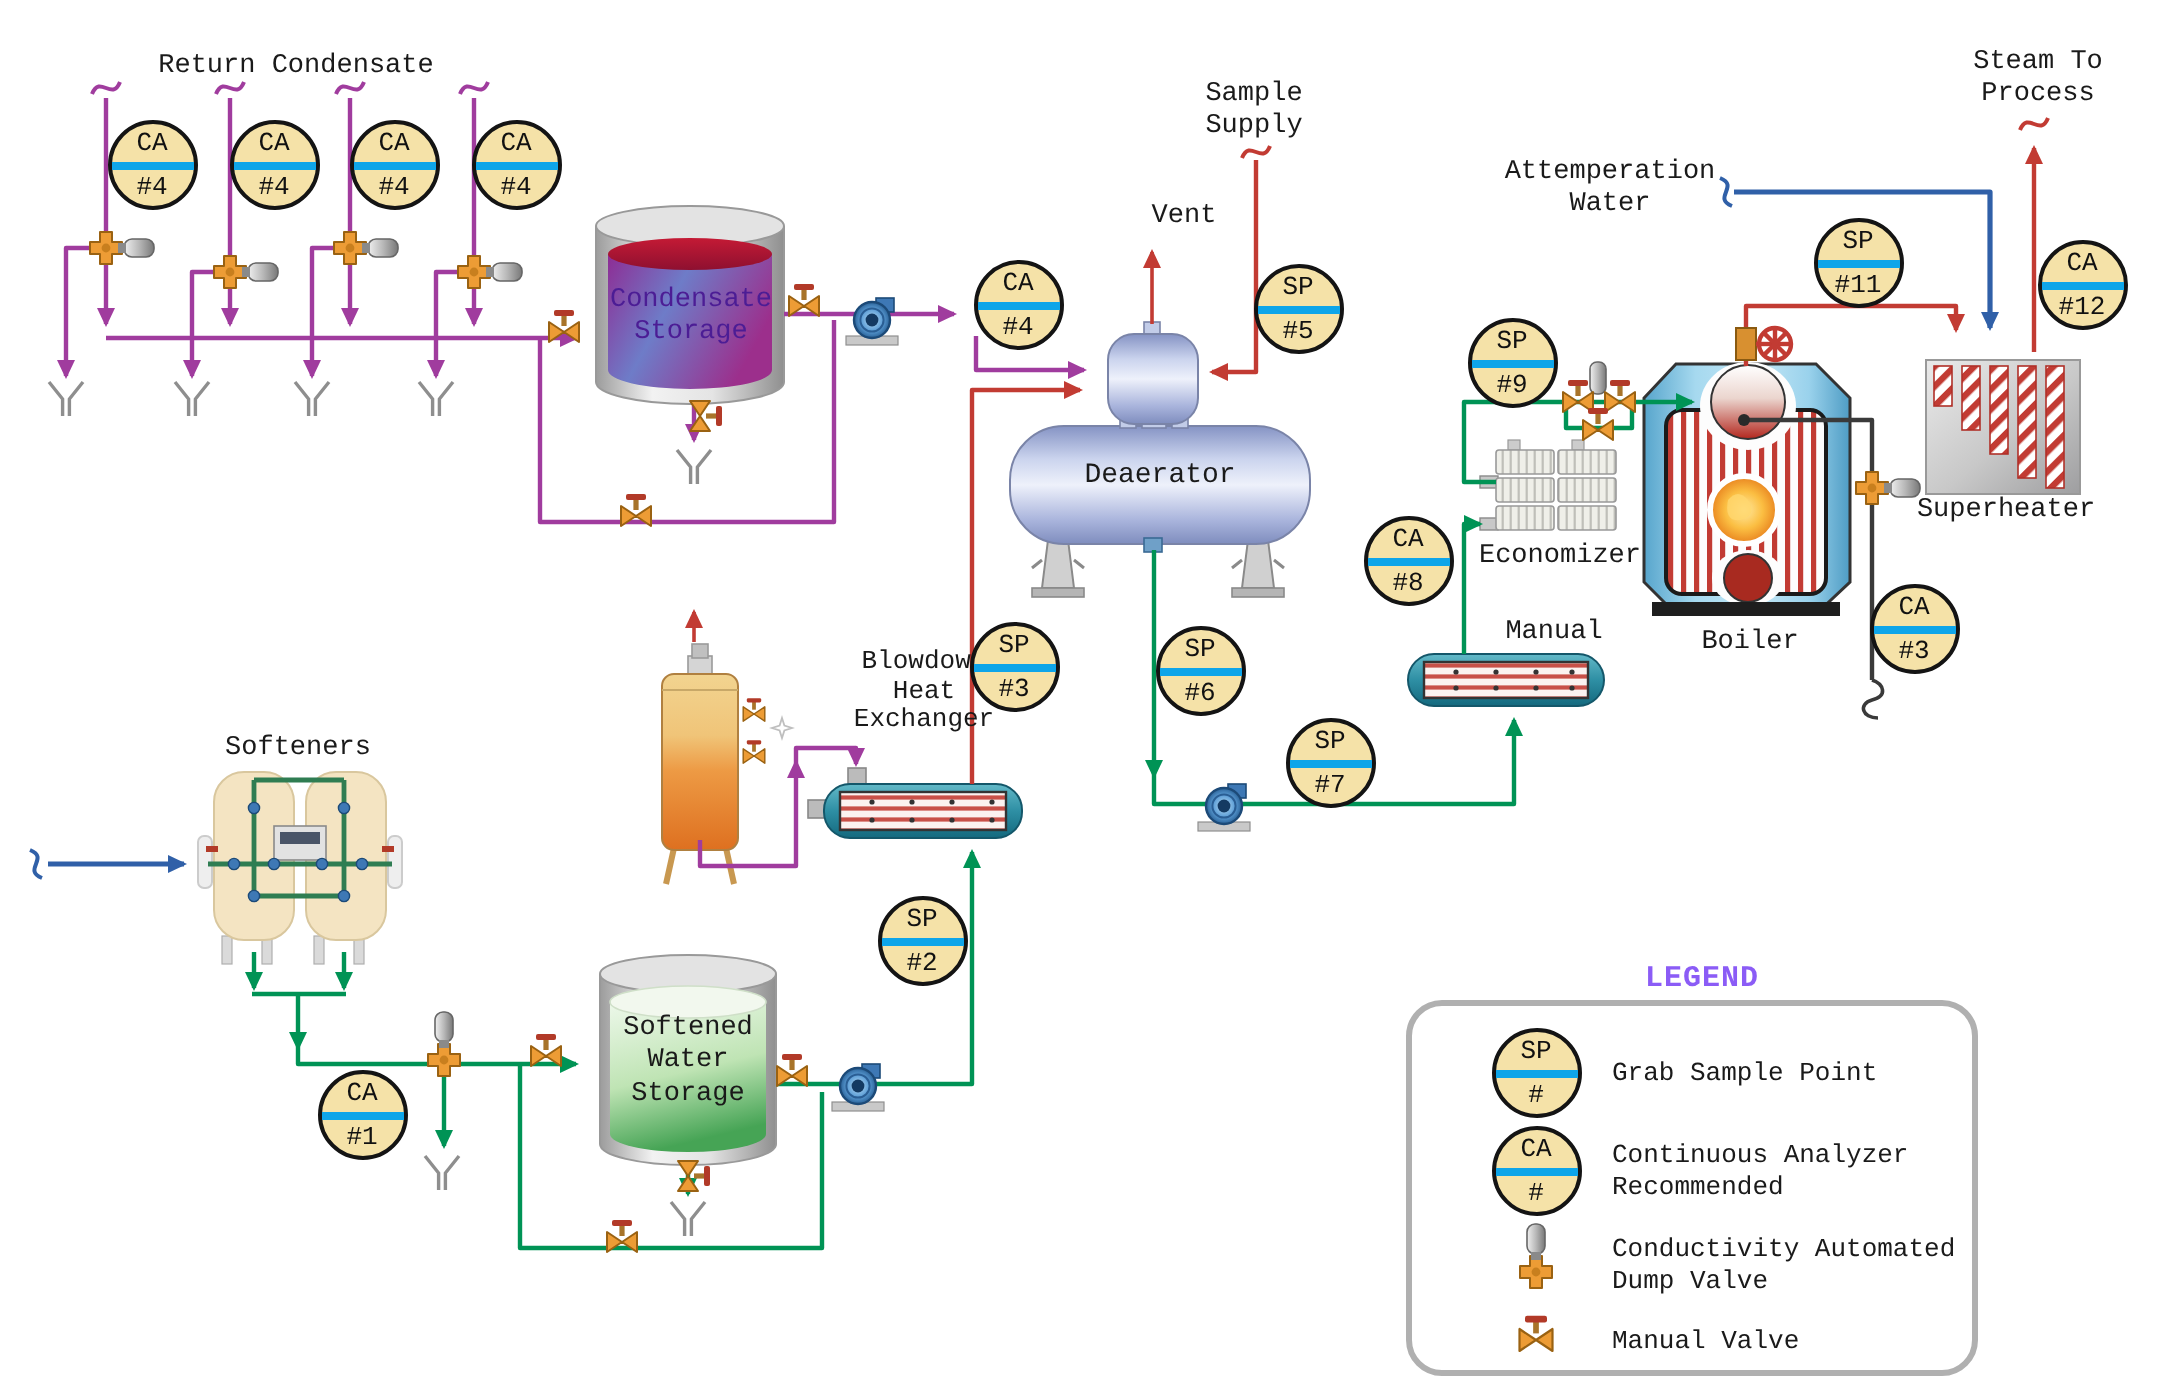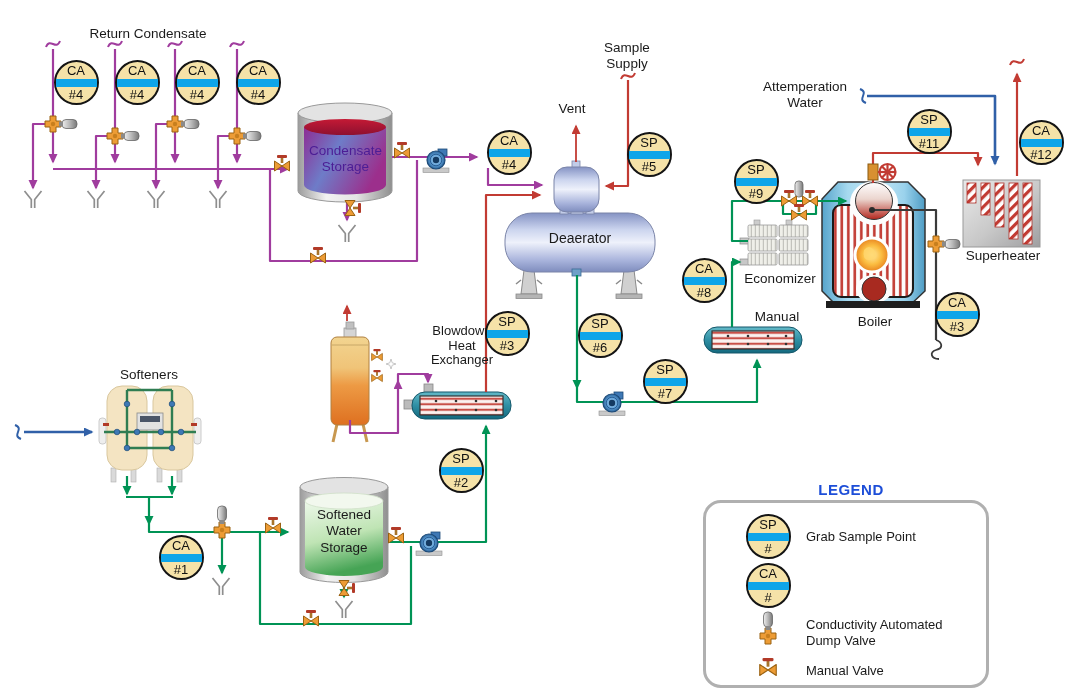--- a/index.html
+++ b/index.html
@@ -1,17 +1,17 @@
 <!DOCTYPE html>
 <html style="--c-purple: #A03C9E; --c-red: #C23B33; --c-green: #009355; --c-blue: #3060A8; --c-black: #3A3A3A; --c-tag: #F5E2A8;"><head>
 <meta charset="utf-8">
 <style>
   html,body{margin:0;padding:0;background:#fff;}
   .page{position:relative;width:1080px;height:697px;background:#fff;overflow:hidden;
-        font-family:Liberation Sans, sans-serif;}
+        font-family:Liberation Mono, monospace;}
   .page svg{position:absolute;left:0;top:0;}
 
   
   .pp{stroke:var(--c-purple,#A03C9E);}
   .pr{stroke:var(--c-red,#C23B33);}
   .pg{stroke:var(--c-green,#009355);}
   .pb{stroke:var(--c-blue,#3060A8);}
   .pk{stroke:var(--c-black,#3A3A3A);}
   .pipe{fill:none;stroke-width:2.2;}
   .pipe.thick{stroke-width:2.6;}
@@ -28,27 +28,27 @@
   .lbl.right{text-align:center;}
   .lbl.small{font-size:13px;line-height:1.13;}
   .lbl.big{font-size:14px;}
 
   
   .tag{position:absolute;width:45px;height:45px;border-radius:50%;
        border:2.5px solid #141414;background:var(--c-tag,#F5E2A8);
        box-sizing:border-box;display:flex;flex-direction:column;
        font-size:13px;color:#111;}
   .tag-top,.tag-bot{flex:1;display:flex;align-items:center;justify-content:center;}
-  .tag-top{border-bottom:8px solid #0ea5e9;padding-top:1px;}
+  .tag-top{border-bottom:4px solid #0ea5e9;padding-top:1px;}
 
   
   .legend-box{position:absolute;left:703px;top:500px;width:286px;height:188px;
        border:3.5px solid #B0B0B0;border-radius:18px;box-sizing:border-box;}
   .legend-title{position:absolute;left:791px;top:481px;width:120px;text-align:center;
-       font-size:15px;font-weight:bold;color:#1d4ed8;letter-spacing:.5px;}
+       font-size:15px;font-weight:bold;color:#8b5cf6;letter-spacing:.5px;}
   .ltext{position:absolute;font-size:13px;line-height:1.2;color:#1A1A1A;white-space:pre-line;}
 </style>
 </head>
 <body>
 
 <div class="page">
 
   <div class="legend-box"></div>
 
   <svg width="1080" height="697" viewBox="0 0 1080 697">
@@ -447,26 +447,28 @@
 
     <g>
       <use href="#dumpV" transform="translate(768,636)"></use>
     </g>
     <use href="#vman" transform="translate(768,670) scale(1.1)"></use>
   </svg>
 
   <div class="lbl" style="left:68px;top:26px;width:160px">Return Condensate</div>
   <div class="lbl white" style="left:297px;top:143px;width:97px">Condensate
 Storage</div>
-  <div class="lbl" style="left:542px;top:101px;width:60px">Vent</div>
+  <div class="lbl" style="left:562px;top:101px;width:60px">Vent</div>
   <div class="lbl" style="left:577px;top:40px;width:100px">Sample
 Supply</div>
   <div class="lbl big" style="left:530px;top:230px;width:100px">Deaerator</div>
   <div class="lbl right" style="left:750px;top:79px;width:110px">Attemperation
 Water</div>
+  <div class="lbl" style="left:966px;top:24px;width:106px">Steam To
+Process</div>
   <div class="lbl" style="left:953px;top:248px;width:100px">Superheater</div>
   <div class="lbl" style="left:845px;top:314px;width:60px">Boiler</div>
   <div class="lbl" style="left:734px;top:271px;width:92px">Economizer</div>
   <div class="lbl" style="left:747px;top:309px;width:60px">Manual</div>
   <div class="lbl small" style="left:410px;top:324px;width:104px">Blowdown
 Heat
 Exchanger</div>
   <div class="lbl" style="left:109px;top:367px;width:80px">Softeners</div>
   <div class="lbl" style="left:300px;top:507px;width:88px">Softened
 Water
@@ -540,17 +542,19 @@
   <div class="legend-title">LEGEND</div>
   <div class="tag" style="left:745.5px;top:513.5px">
     <span class="tag-top">SP</span>
       <span class="tag-bot">#</span>
     </div>
   <div class="tag" style="left:745.5px;top:562.5px">
     <span class="tag-top">CA</span>
       <span class="tag-bot">#</span>
     </div>
   <div class="ltext" style="left:806px;top:529px">Grab Sample Point</div>
+  <div class="ltext" style="left:806px;top:570px">Continuous Analyzer
+Recommended</div>
   <div class="ltext" style="left:806px;top:617px">Conductivity Automated
 Dump Valve</div>
   <div class="ltext" style="left:806px;top:663px">Manual Valve</div>
 
 </div>
 
 </body></html>

